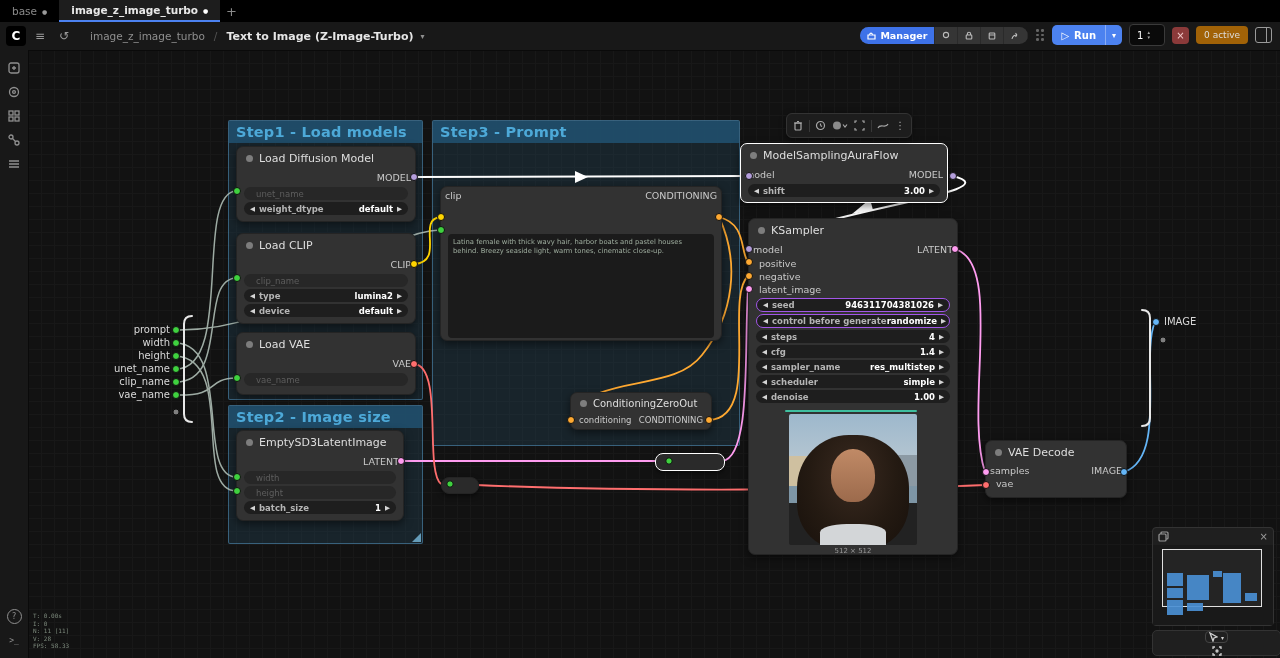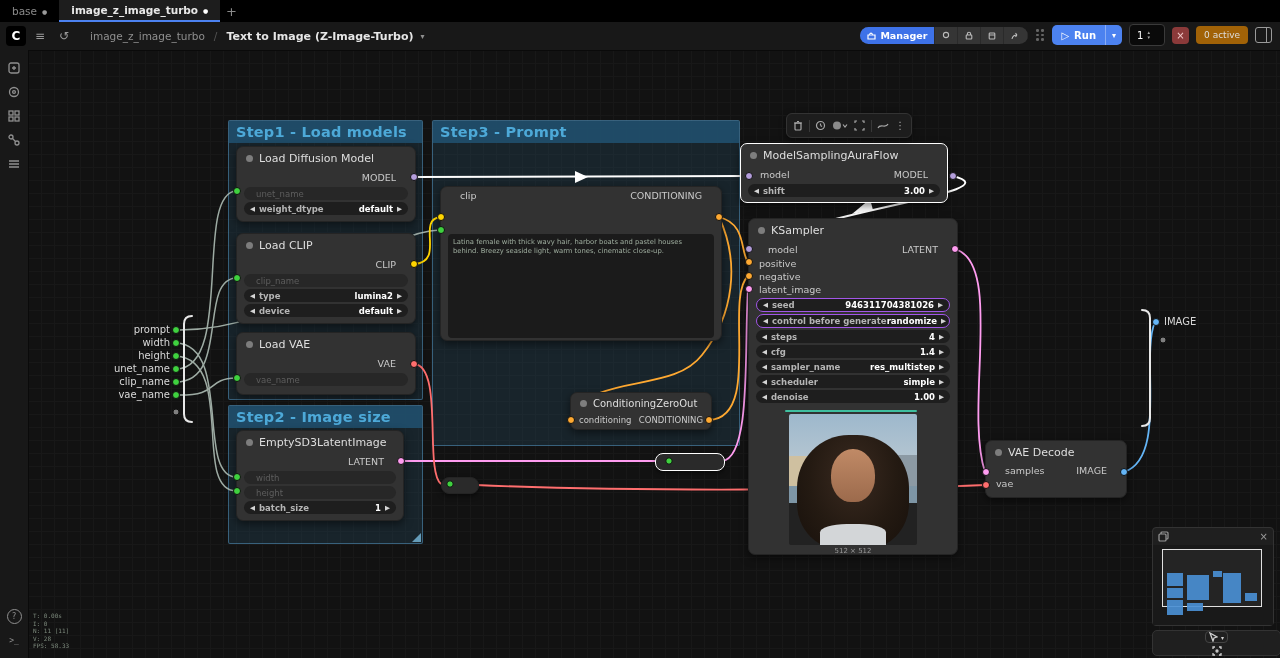--- a/index.html
+++ b/index.html
@@ -47,21 +47,21 @@
   
   .group{position:absolute;z-index:1;border:1px solid rgba(90,160,205,.5);background:rgba(44,88,116,.26);border-radius:2px;}
   .ghead{height:22px;background:rgba(32,80,110,.88);display:flex;align-items:center;padding:0 7px;font-size:14.5px;font-weight:700;color:#4da9d8;letter-spacing:.2px;}
   .ghandle{position:absolute;right:1px;bottom:1px;width:0;height:0;border-left:9px solid transparent;border-bottom:9px solid rgba(120,185,220,.8);}
   
   .node{position:absolute;background:#323232;border:1px solid #242424;border-radius:7px;z-index:3;
     box-shadow:0 3px 8px rgba(0,0,0,.5);color:#ccc;}
   .node.selected{border:1.4px solid #fff;}
   .ntitle{height:22px;display:flex;align-items:center;gap:6px;padding:0 9px;font-size:11px;color:#dedede;font-weight:500;white-space:nowrap;overflow:hidden;}
   .cdot{width:7px;height:7px;border-radius:50%;background:#7d7d7d;flex:0 0 auto;}
-  .srow{height:16px;display:flex;align-items:center;padding:0 19px;font-size:9.5px;color:#c9c9c9;}
+  .srow{height:16px;display:flex;align-items:center;padding:0 4px;font-size:9.5px;color:#c9c9c9;}
   .srow.out{justify-content:flex-end;}
   .srow.dual{justify-content:space-between;}
   .inrow{height:13px;display:flex;align-items:center;padding:0 10px;font-size:9.5px;color:#c9c9c9;}
   .widget{height:13px;background:#1e1e1e;border-radius:7px;margin:2px 7px 0 7px;display:flex;align-items:center;padding:0 6px;font-size:8.5px;color:#b5b5b5;white-space:nowrap;}
   .widget .wname{margin-left:4px;font-weight:bold;}
   .widget .sp{flex:1;}
   .widget .wval{color:#fff;font-weight:700;margin-right:4px;}
   .widget .arr-l,.widget .arr-r{font-size:6.5px;color:#d5d5d5;}
   .widget.ghost{background:#272727;color:#5d5d5d;padding-left:12px;}
   .widget.hl{border:1px solid #a256e8;height:12px;}

